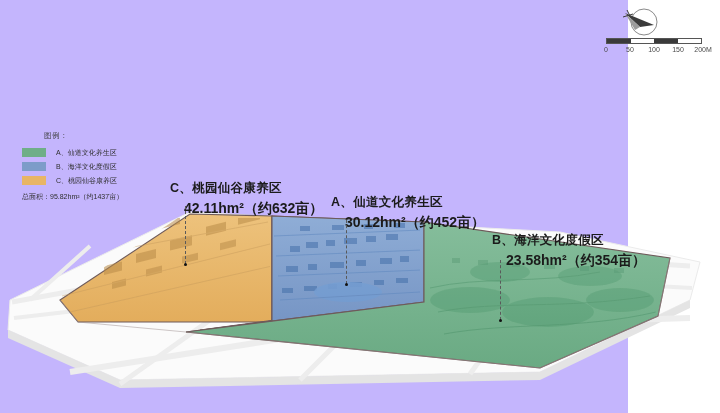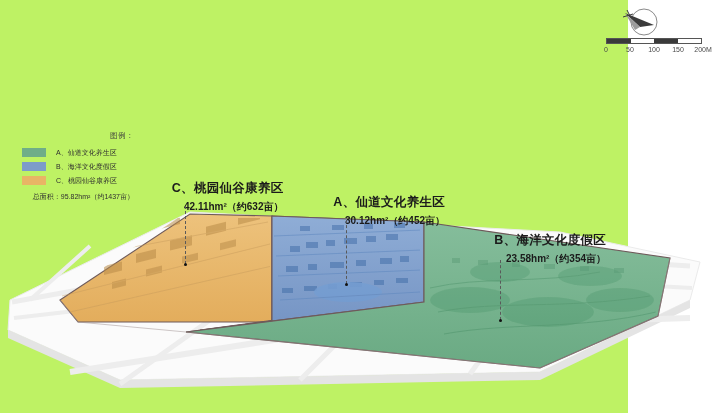--- a/index.html
+++ b/index.html
@@ -2,21 +2,21 @@
 <html><head>
 <meta charset="utf-8">
 <style>
   * { box-sizing: border-box; margin: 0; padding: 0; }
   html, body {
     width: 720px; height: 413px;
     background: #ffffff;
     font-family: "Liberation Sans", "DejaVu Sans", sans-serif;
     overflow: hidden;
   }
-  #stage { position: relative; width: 628px; height: 413px; background: #bef264; text-align: right; }
+  #stage { position: relative; width: 628px; height: 413px; background: #c4b5fd; }
 
   
   #compass { position: absolute; left: 618px; top: 6px; width: 44px; height: 32px; }
   #scalebar-wrap { position: absolute; left: 600px; top: 38px; width: 108px; height: 22px; }
   #scalebar-bar { position: relative; width: 96px; height: 6px; margin-left: 6px;
                   border: 1px solid #555; display: flex; background: #fff; }
   #scalebar-bar .seg { height: 100%; flex: 1 1 25%; }
   #scalebar-bar .seg.dark { background: #3a3a3a; }
   #scalebar-bar .seg.light { background: #ffffff; }
   #scalebar-labels { position: relative; height: 12px; margin-top: 2px; width: 108px; }
@@ -32,21 +32,21 @@
   .legend-label { font-size: 7px; color: #2f2f2f; margin-left: 10px; white-space: nowrap; }
   #legend-total { font-size: 7px; color: #2f2f2f; margin-top: 5px; white-space: nowrap; }
 
   
   #map-svg { position: absolute; left: 0; top: 0; width: 720px; height: 413px; }
 
   
   .annot { position: absolute; }
   .annot-title { font-size: 12.5px; font-weight: bold; color: #1b1b1b; white-space: nowrap;
                  letter-spacing: .3px; }
-  .annot-sub { font-size: 10px; font-weight: bold; color: #1b1b1b; white-space: nowrap;
+  .annot-sub { font-size: 14px; font-weight: bold; color: #1b1b1b; white-space: nowrap;
                margin-top: 3px; margin-left: 14px; }
   .leader { position: absolute; width: 0; border-left: 1px dashed #5a5a5a; }
   .leader-dot { position: absolute; width: 3px; height: 3px; background: #111;
                 border-radius: 50%; margin-left: -1px; }
 </style>
 </head>
 <body>
 
 <div id="stage">
 

